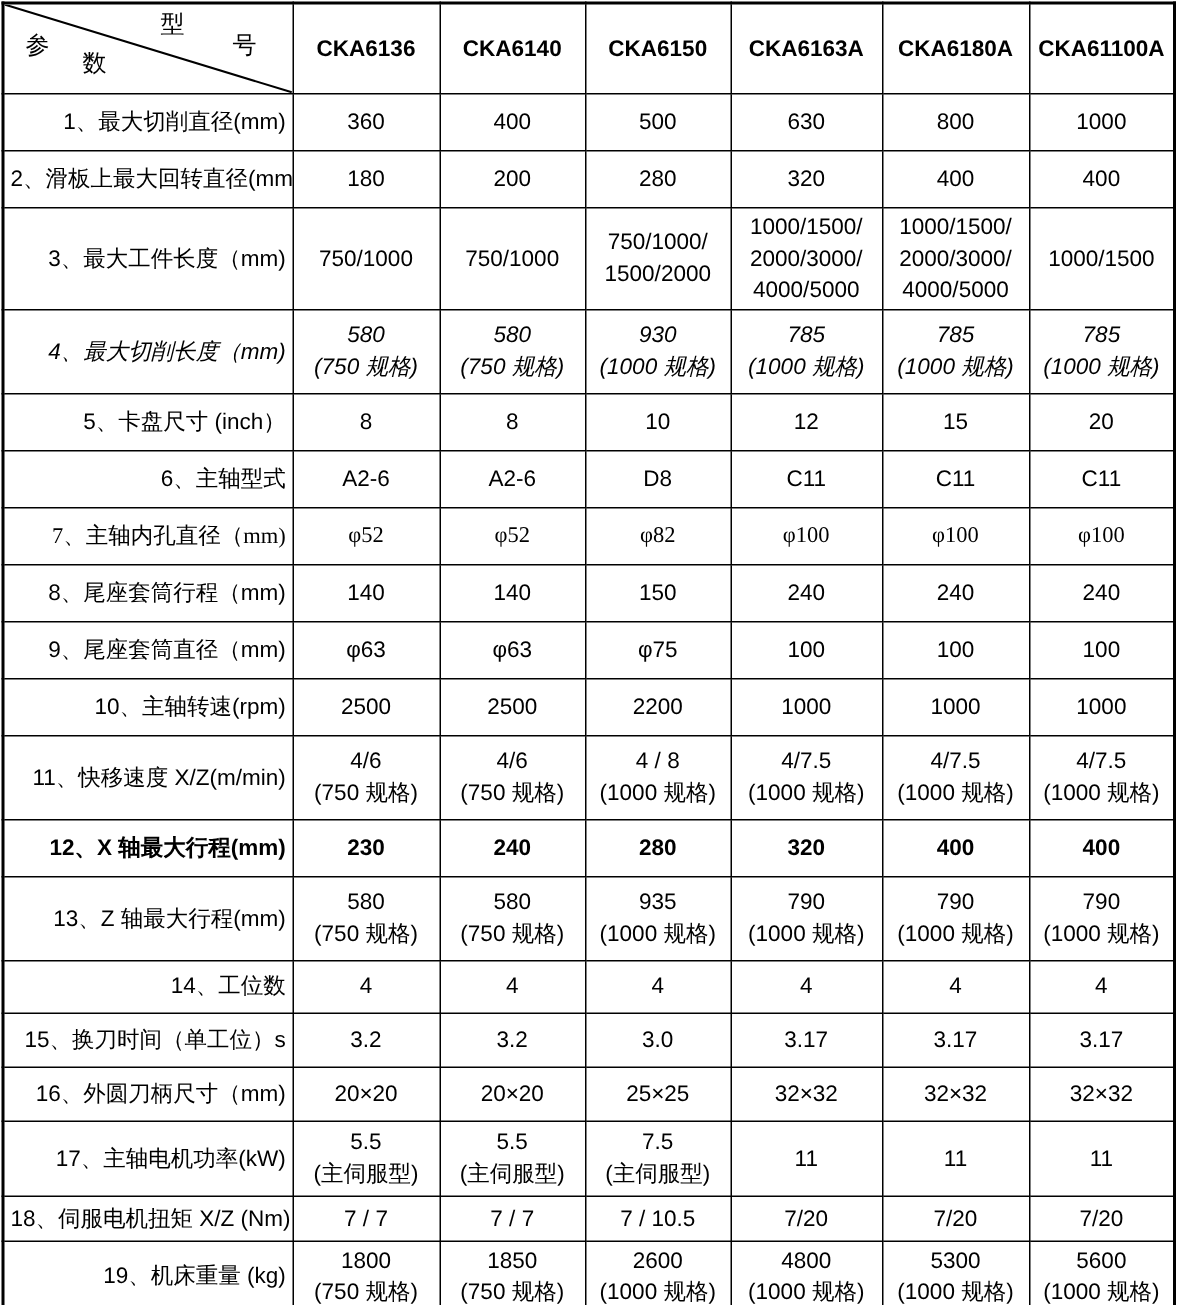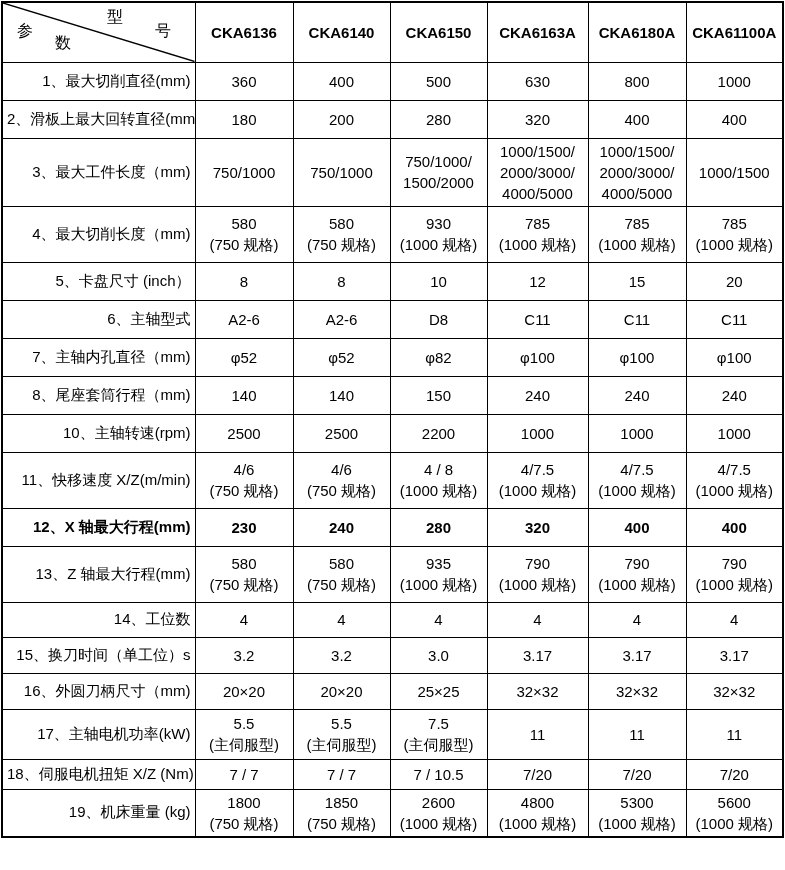--- a/index.html
+++ b/index.html
@@ -128,21 +128,21 @@
           <td class="cell-value">750/1000/
 1500/2000</td>
           <td class="cell-value">1000/1500/
 2000/3000/
 4000/5000</td>
           <td class="cell-value">1000/1500/
 2000/3000/
 4000/5000</td>
           <td class="cell-value">1000/1500</td>
         </tr>
-        <tr style="height: 56px;">
+        <tr style="height: 56px; font-style: italic;">
           <td class="row-label">4、最大切削长度（mm)</td>
           <td class="cell-value">580
 (750 规格)</td>
           <td class="cell-value">580
 (750 规格)</td>
           <td class="cell-value">930
 (1000 规格)</td>
           <td class="cell-value">785
 (1000 规格)</td>
           <td class="cell-value">785
@@ -161,37 +161,46 @@
         </tr>
         <tr style="height: 38px;">
           <td class="row-label">6、主轴型式</td>
           <td class="cell-value">A2-6</td>
           <td class="cell-value">A2-6</td>
           <td class="cell-value">D8</td>
           <td class="cell-value">C11</td>
           <td class="cell-value">C11</td>
           <td class="cell-value">C11</td>
         </tr>
-        <tr style="height: 38px;">
+        <tr style="height: 38px; font-family: Liberation Serif, serif;">
           <td class="row-label">7、主轴内孔直径（mm)</td>
           <td class="cell-value">φ52</td>
           <td class="cell-value">φ52</td>
           <td class="cell-value">φ82</td>
           <td class="cell-value">φ100</td>
           <td class="cell-value">φ100</td>
           <td class="cell-value">φ100</td>
         </tr>
         <tr style="height: 38px; margin-left: 45px;">
           <td class="row-label">8、尾座套筒行程（mm)</td>
           <td class="cell-value">140</td>
           <td class="cell-value">140</td>
           <td class="cell-value">150</td>
           <td class="cell-value">240</td>
           <td class="cell-value">240</td>
           <td class="cell-value">240</td>
+        </tr>
+        <tr style="height: 38px;">
+          <td class="row-label">9、尾座套筒直径（mm)</td>
+          <td class="cell-value">φ63</td>
+          <td class="cell-value">φ63</td>
+          <td class="cell-value">φ75</td>
+          <td class="cell-value">100</td>
+          <td class="cell-value">100</td>
+          <td class="cell-value">100</td>
         </tr>
         <tr style="height: 38px;">
           <td class="row-label">10、主轴转速(rpm)</td>
           <td class="cell-value">2500</td>
           <td class="cell-value">2500</td>
           <td class="cell-value">2200</td>
           <td class="cell-value">1000</td>
           <td class="cell-value">1000</td>
           <td class="cell-value">1000</td>
         </tr>

